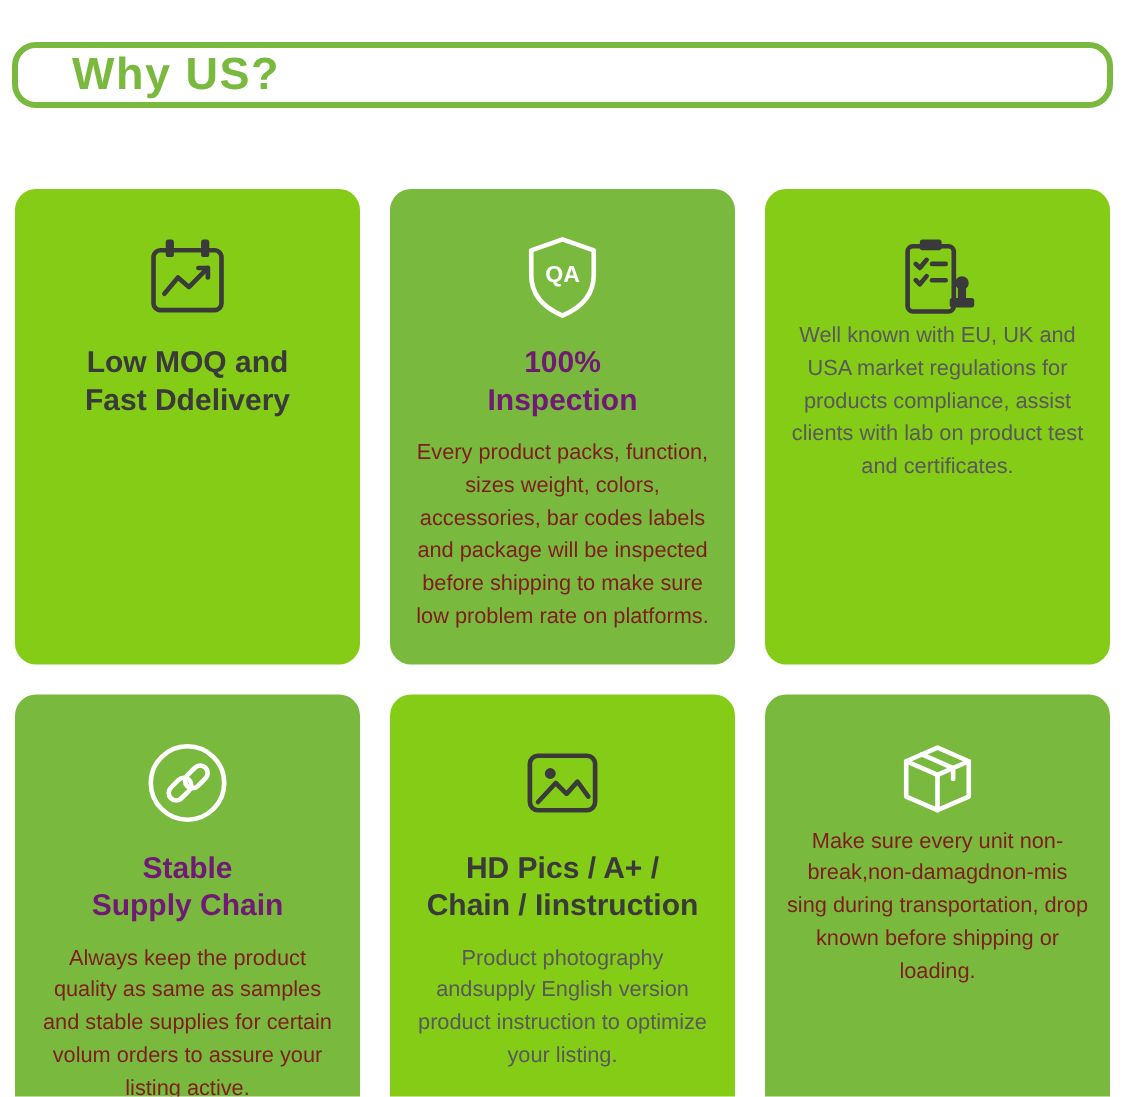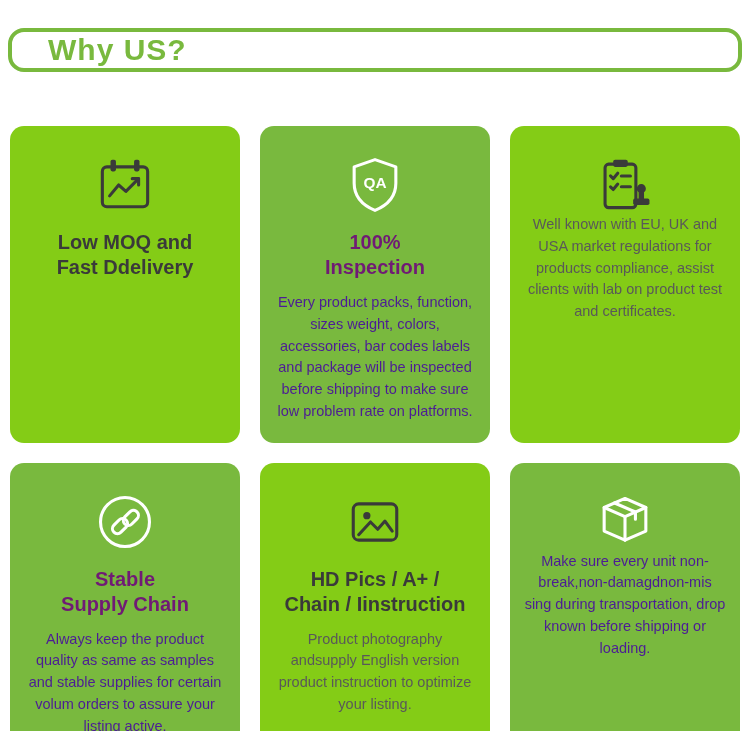--- a/index.html
+++ b/index.html
@@ -57,21 +57,21 @@
     margin: 16px 0 12px 0;
   }
   .card.gray .card-title { color: #3a3a3a; }
   .card.green .card-title { color: #701a75; }
 
   .card-body {
     font-size: 14.5px;
     line-height: 1.5;
   }
   .card.gray .card-body { color: #595959; }
-  .card.green .card-body { color: #4c1d95; }
+  .card.green .card-body { color: #7f1d1d; }
 
   .stroke-dark { stroke: #3a3a3a; fill: none; stroke-width: 3.4; stroke-linecap: round; stroke-linejoin: round; }
   .fill-dark { fill: #3a3a3a; stroke: none; }
   .stroke-white { stroke: #ffffff; fill: none; stroke-width: 3.4; stroke-linecap: round; stroke-linejoin: round; }
   .qa-text { font-family: "Liberation Sans", sans-serif; font-weight: bold; font-size: 17px; fill: #ffffff; }
 </style>
 </head>
 <body>
 
 <div class="page">

